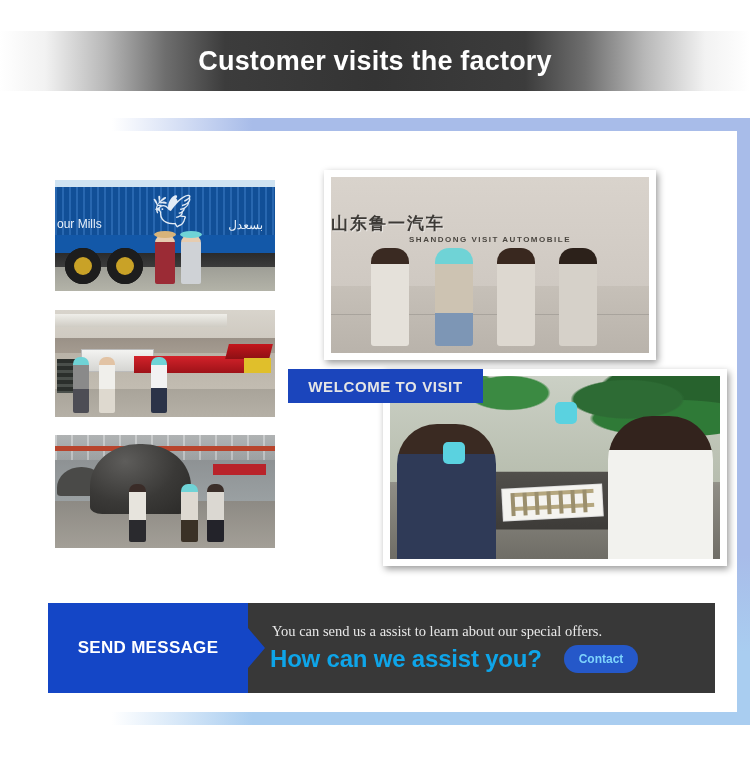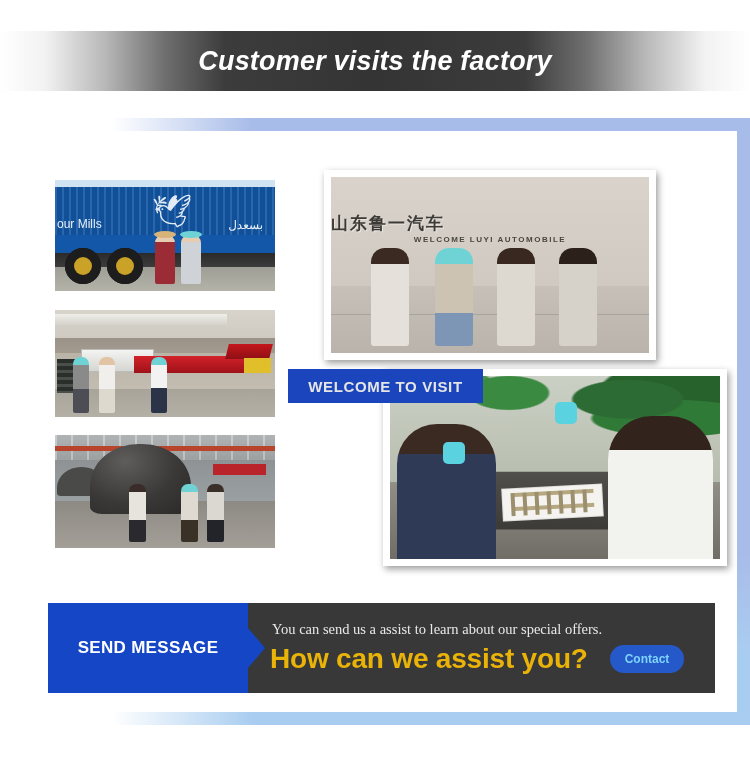--- a/index.html
+++ b/index.html
@@ -30,21 +30,20 @@
         #3c3c3c 30%,
         #343434 50%,
         #3c3c3c 70%,
         #6e6e6e 78%,
         #b8b8b8 86%,
         #f2f2f2 94%,
         #ffffff 100%);
     display: flex;
     align-items: center;
     justify-content: center;
-    font-style: italic;
   }
   #header-title {
     color: #ffffff;
     font-size: 27px;
     font-weight: bold;
     letter-spacing: 0.2px;
     white-space: nowrap;
     font-family: "Liberation Sans", sans-serif;
   }
 
@@ -373,22 +372,22 @@
     font-family: "Liberation Serif", serif;
     font-size: 14.5px;
     margin-left: 2px;
     margin-bottom: 5px;
     white-space: nowrap;
   }
   #banner-row {
     display: flex; align-items: center; gap: 22px;
   }
   #banner-head {
-    color: #eab308;
-    font-size: 28px;
+    color: #0ea5e9;
+    font-size: 24px;
     font-weight: bold;
     white-space: nowrap;
     letter-spacing: -0.2px;
   }
   #contact-button {
     background: #2558c9;
     color: #7dd3fc;
     font-size: 12px;
     font-weight: bold;
     padding: 7px 15px;
@@ -455,21 +454,21 @@
       <div class="tp tp3"></div>
     </div>
   </div>
 </div>
 
 <div class="photo framed" id="photo-group">
   <div class="inner">
     <div class="sc-group">
       <div class="wall-line"></div>
       <div class="cn">山东鲁一汽车</div>
-      <div class="en">WELCOME LUYI AUTOMOBILE</div>
+      <div class="en">SHANDONG VISIT AUTOMOBILE</div>
       <div class="gp g1"></div>
       <div class="gp g2"></div>
       <div class="gp g3"></div>
       <div class="gp g4"></div>
     </div>
   </div>
 </div>
 
 <div class="photo framed" id="photo-meeting">
   <div class="inner">

